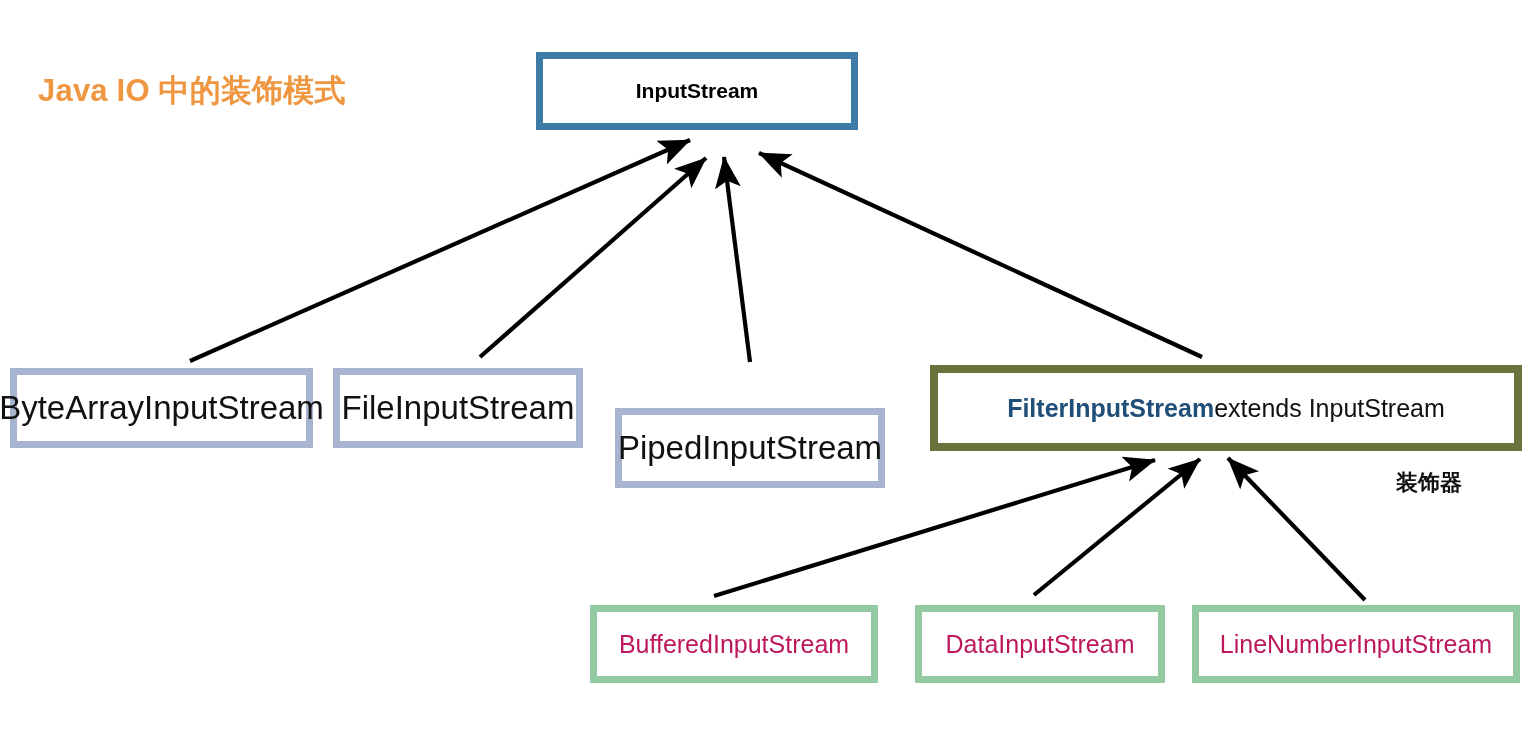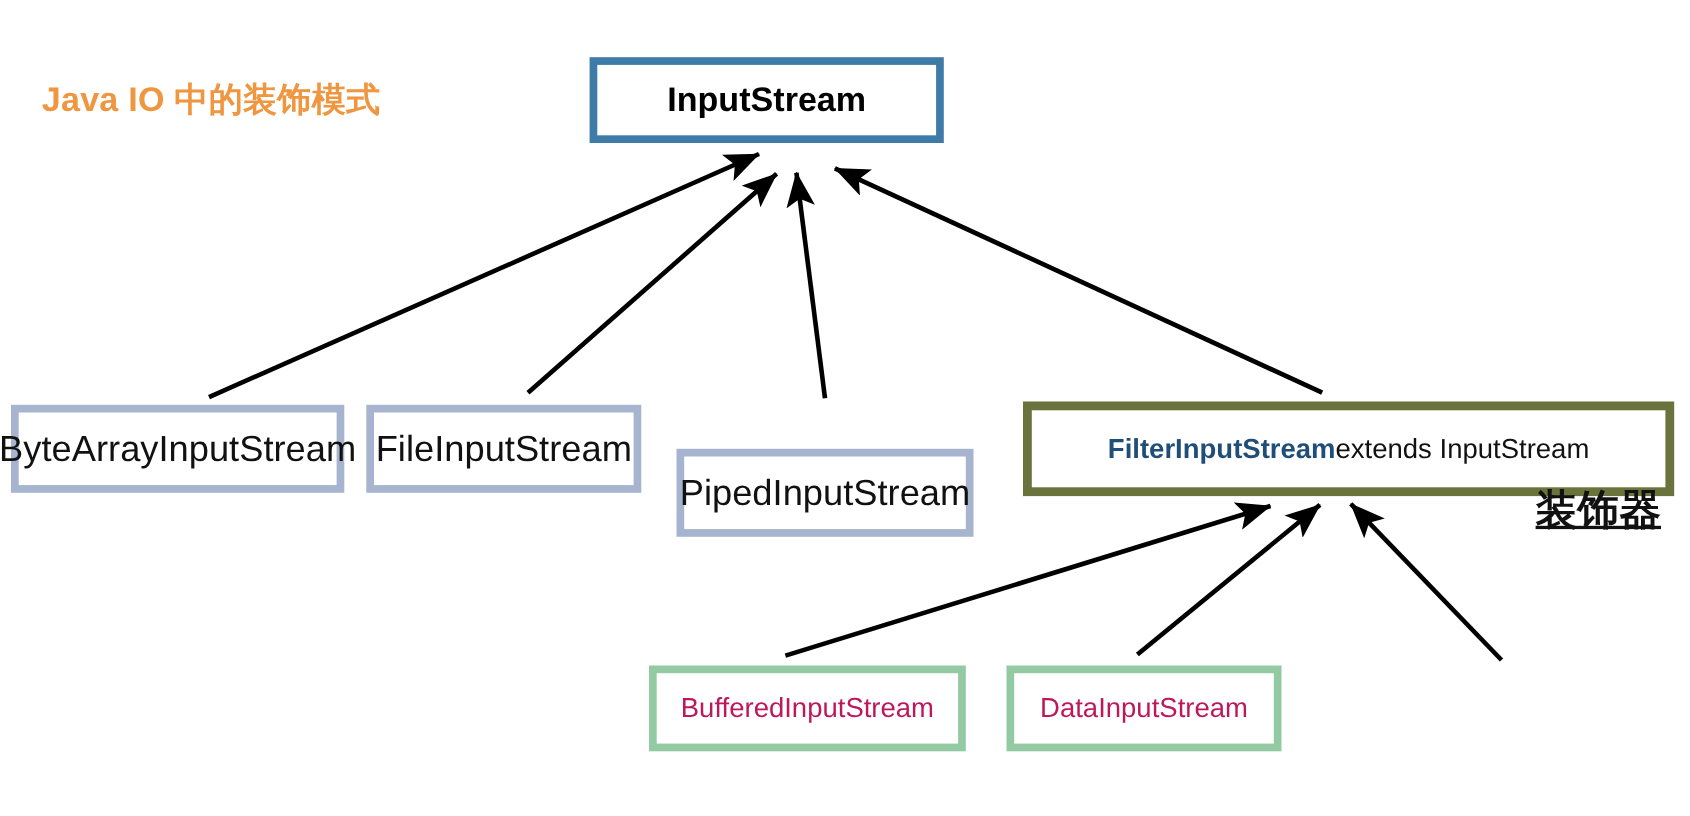--- a/index.html
+++ b/index.html
@@ -41,21 +41,21 @@
     align-items: center;
     justify-content: center;
     white-space: nowrap;
   }
   .node-root {
     left: 536px;
     top: 52px;
     width: 322px;
     height: 78px;
     border: 7px solid #3f7ba7;
-    font-size: 31px;
+    font-size: 21px;
     font-weight: bold;
     color: #000000;
   }
   .node-sub {
     top: 368px;
     height: 80px;
     border: 7px solid #a7b4cf;
     font-size: 33px;
     color: #111111;
   }
@@ -83,26 +83,25 @@
     border: 7px solid #93c9a3;
     font-size: 25px;
     color: #be185d;
   }
   .node-dec-0 { left: 590px;  width: 288px; }
   .node-dec-1 { left: 915px;  width: 250px; }
   .node-dec-2 { left: 1192px; width: 328px; }
   .annotation {
     position: absolute;
     left: 1396px;
-    top: 438px;
-    font-size: 38px;
+    top: 468px;
+    font-size: 22px;
     font-weight: bold;
     color: #111111;
     white-space: nowrap;
-    text-decoration: underline;
   }
 </style>
 </head>
 <body>
 
 <div id="canvas">
 
   <div class="title">Java IO 中的装饰模式</div>
 
   <svg id="arrow-layer" viewBox="0 0 1536 742" width="1536" height="742">
@@ -144,16 +143,19 @@
   </div>
 
   <div class="node node-dec node-dec-0">
     <span>BufferedInputStream</span>
   </div>
 
   <div class="node node-dec node-dec-1">
     <span>DataInputStream</span>
   </div>
 
+  <div class="node node-dec node-dec-2">
+    <span>LineNumberInputStream</span>
+  </div>
 
   <div class="annotation">装饰器</div>
 
 </div>
 
 </body></html>

